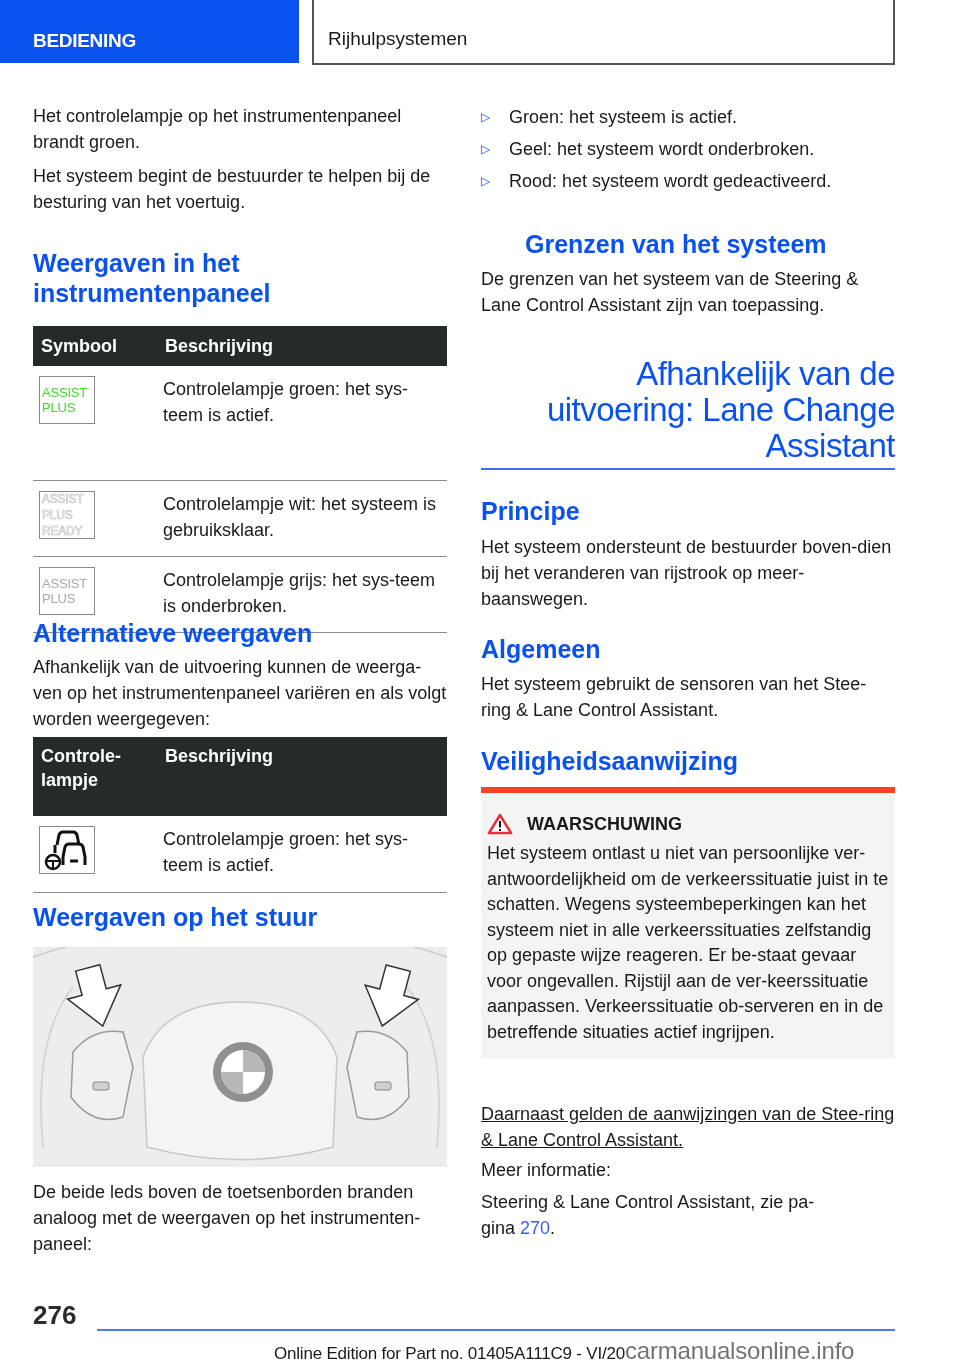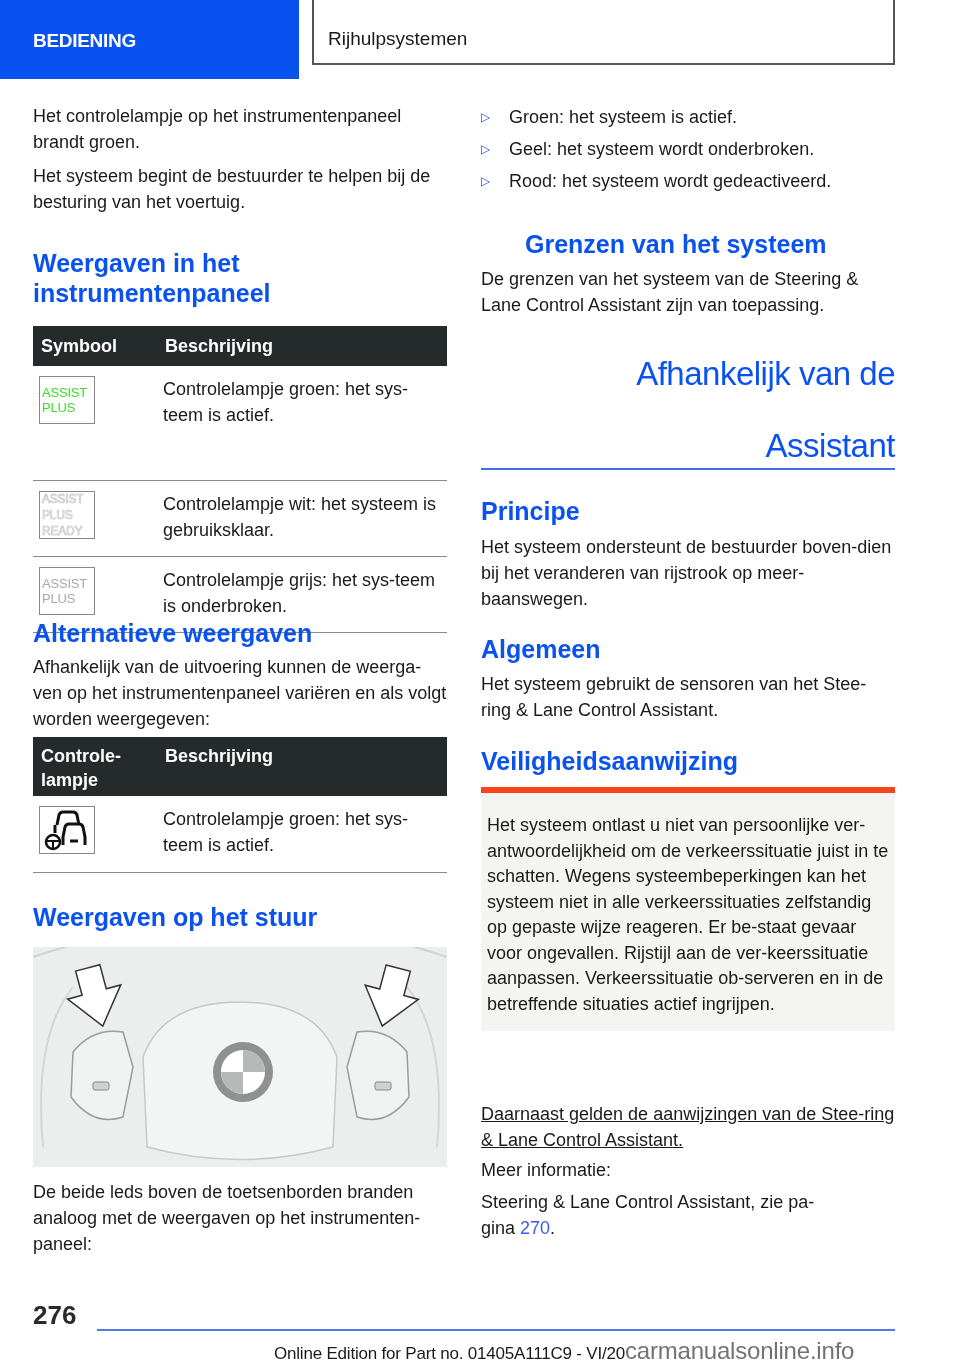--- a/index.html
+++ b/index.html
@@ -1,19 +1,19 @@
 <!DOCTYPE html>
 <html><head>
 <meta charset="utf-8">
 <style>
   * { box-sizing: border-box; margin: 0; padding: 0; }
   html, body { width: 960px; height: 1362px; background: #ffffff; overflow: hidden; }
   body { position: relative; font-family: "Liberation Sans", sans-serif; color: #1a1a1a; }
 
-  .hdr-left { position: absolute; left: 0; top: 0; width: 299px; height: 79px; background: #0a52f0; }
+  .hdr-left { position: absolute; left: 0; top: 0; width: 299px; height: 63px; background: #0a52f0; }
   .hdr-left span { position: absolute; left: 33px; top: 30px; color: #fff; font-weight: bold; font-size: 19px; letter-spacing: -0.3px; }
   .hdr-right { position: absolute; left: 312px; top: -2px; width: 583px; height: 67px; border: 2px solid #555; border-top: none; }
   .hdr-right span { position: absolute; left: 14px; top: 30px; font-size: 19px; color: #1a1a1a; text-align: right; }
 
   .col { position: absolute; top: 0; }
   .col-left { left: 33px; width: 414px; }
   .col-right { left: 481px; width: 414px; }
 
   p.body { font-size: 18px; line-height: 26px; color: #1a1a1a; }
   h2.blue { color: #0a52f0; font-weight: bold; font-size: 25px; line-height: 30px; }
@@ -102,21 +102,21 @@
       </tr>
     </tbody>
   </table>
 
   <h2 class="blue" style="position:absolute; top:618px; width:414px;">Alternatieve weergaven</h2>
   <p class="body" style="position:absolute; top:654px; width:414px;">Afhankelijk van de uitvoering kunnen de weerga-ven op het instrumentenpaneel variëren en als volgt worden weergegeven:</p>
 
   <table class="tbl" style="position:absolute; top:737px;">
     <thead>
       <tr>
-        <th style="width:124px; padding-top:7px; padding-bottom:4px;">
+        <th style="width:124px; padding-top:7px; padding-bottom:24px;">
           <span>Controle-lampje</span>
         </th>
         <th style="padding-top:7px;">Beschrijving</th>
       </tr>
     </thead>
     <tbody>
       <tr>
         <td class="sym">
           <div class="lampbox" style="align-items:center; padding-left:0;">
             <svg width="48" height="46" viewBox="0 0 48 46">
@@ -174,34 +174,42 @@
       <span class="tri">▷</span>
       <span>Rood: het systeem wordt gedeactiveerd.</span>
     </div>
   </div>
 
   <h2 class="blue" style="position:absolute; top:229px; width:414px;margin-left:44px;">Grenzen van het systeem</h2>
   <p class="body" style="position:absolute; top:266px; width:414px;">De grenzen van het systeem van de Steering &amp; Lane Control Assistant zijn van toepassing.</p>
 
   <h1 class="big" style="position:absolute; top:356px; width:414px;">
     <span>Afhankelijk van de</span><br>
-    <br>
+    <span>uitvoering: Lane Change</span><br>
     <span>Assistant</span>
   </h1>
   <div style="position:absolute; top:468px; width:414px; height:2px; background:#3f72ea;"></div>
 
   <h2 class="blue" style="position:absolute; top:496px; width:414px;">Principe</h2>
   <p class="body" style="position:absolute; top:534px; width:414px;">Het systeem ondersteunt de bestuurder boven-dien bij het veranderen van rijstrook op meer-baanswegen.</p>
 
   <h2 class="blue" style="position:absolute; top:634px; width:414px;">Algemeen</h2>
   <p class="body" style="position:absolute; top:671px; width:414px;">Het systeem gebruikt de sensoren van het Stee-ring &amp; Lane Control Assistant.</p>
 
   <h2 class="blue" style="position:absolute; top:746px; width:414px;">Veiligheidsaanwijzing</h2>
 
   <div class="warn" style="position:absolute; top:787px;">
+    <div class="warn-title">
+      <svg width="26" height="22" viewBox="0 0 26 22">
+        <path d="M13 2 L24 20 L2 20 Z" fill="#fff" stroke="#e5303d" stroke-width="2.5" stroke-linejoin="round"></path>
+        <rect x="12" y="8" width="2" height="6.5" fill="#111"></rect>
+        <rect x="12" y="16" width="2" height="2" fill="#111"></rect>
+      </svg>
+      <span>WAARSCHUWING</span>
+    </div>
     <p>Het systeem ontlast u niet van persoonlijke ver-antwoordelijkheid om de verkeerssituatie juist in te schatten. Wegens systeembeperkingen kan het systeem niet in alle verkeerssituaties zelfstandig op gepaste wijze reageren. Er be-staat gevaar voor ongevallen. Rijstijl aan de ver-keerssituatie aanpassen. Verkeerssituatie ob-serveren en in de betreffende situaties actief ingrijpen.</p>
   </div>
 
   <p class="body" style="position:absolute; top:1101px; width:414px;text-decoration:underline;">Daarnaast gelden de aanwijzingen van de Stee-ring &amp; Lane Control Assistant.</p>
   <p class="body" style="position:absolute; top:1157px; width:414px;">Meer informatie:</p>
   <p class="body" style="position:absolute; top:1189px; width:360px;">
     <span>Steering &amp; Lane Control Assistant, zie pa-gina </span><a class="link" href="#">270</a><span>.</span>
   </p>
 </div>
 

